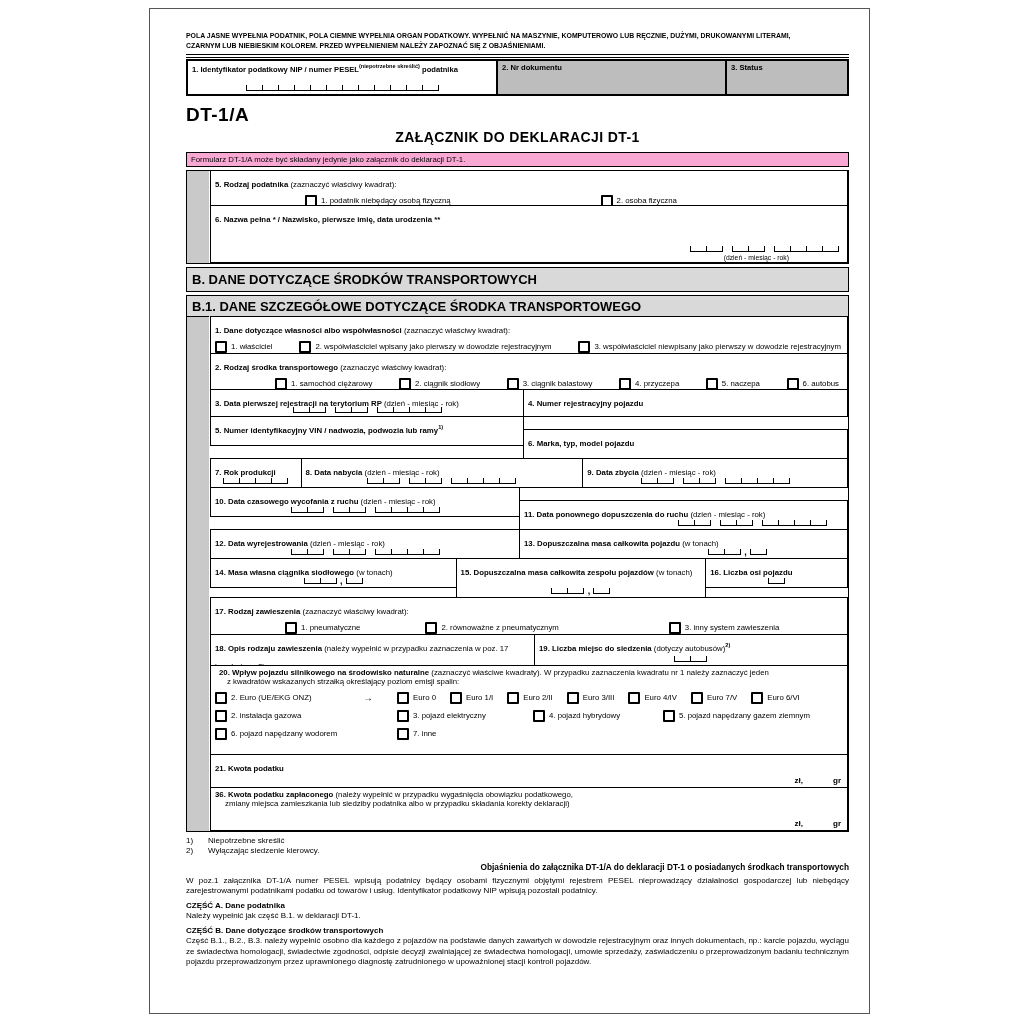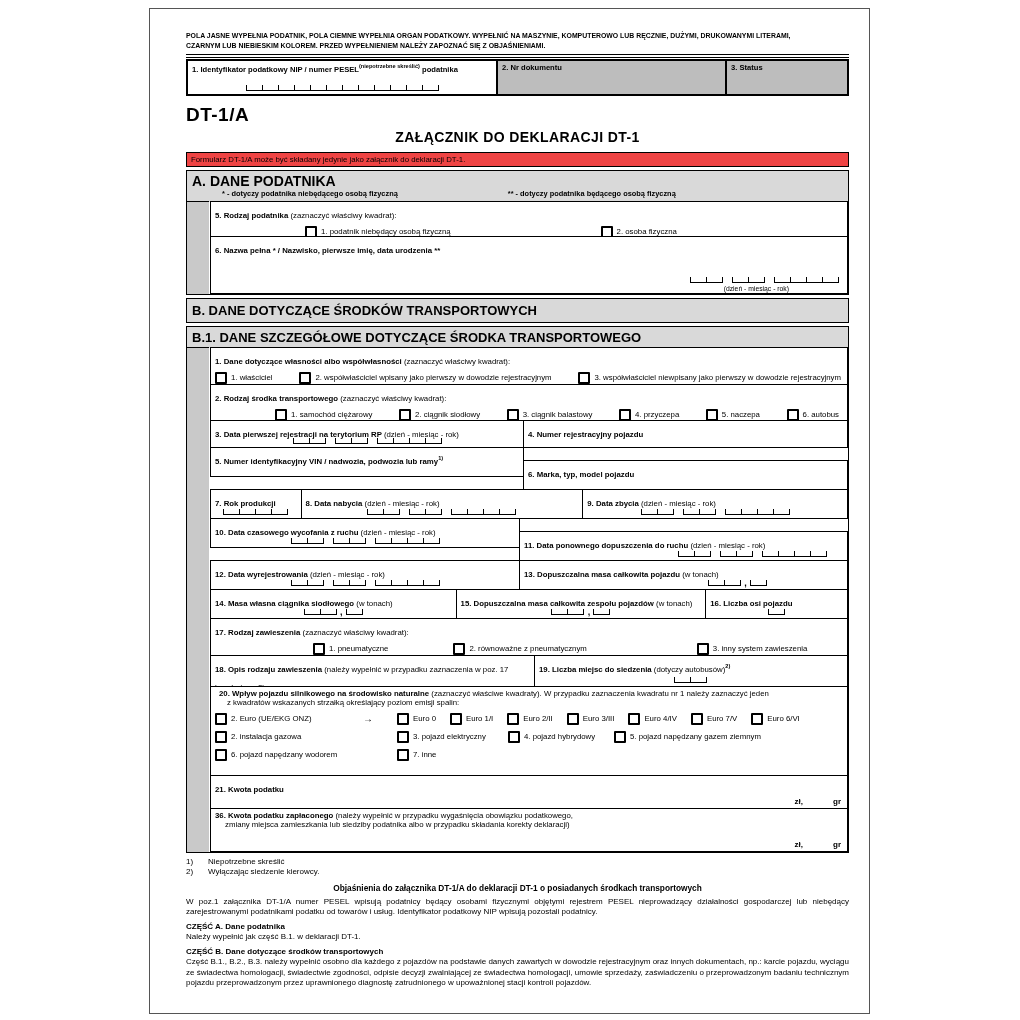--- a/index.html
+++ b/index.html
@@ -16,21 +16,21 @@
   .hdr-f2{flex:1;background:#bdbdbd;border-right:2px solid #000;}
   .hdr-f3{flex:0 0 112px;background:#bdbdbd;}
   .sup{font-size:5.6px;vertical-align:super;font-weight:bold;}
 
   .formcode{margin-top:8px;font-size:19px;font-weight:bold;letter-spacing:.5px;}
   .doc-title{margin-top:3px;text-align:center;font-size:14px;font-weight:bold;letter-spacing:.4px;}
 
   .f4-wrap{display:flex;justify-content:flex-end;margin-top:8px;}
   .f4box{width:116px;height:36px;border:2px solid #000;padding:2px 4px;position:relative;font-size:7.6px;font-weight:bold;}
 
-  .formbar{margin-top:7px;border:1px solid #000;background:#ef4444;font-size:7.8px;padding:2px 4px;}
+  .formbar{margin-top:7px;border:1px solid #000;background:#f9a8d4;font-size:7.8px;padding:2px 4px;}
 
   .secbox{margin-top:3px;border:1px solid #000;}
   .sec-head{background:#d9d9d9;padding:2px 5px 3px;}
   .sec-head .big{font-size:14px;font-weight:bold;}
   .legend-line{display:flex;font-size:7.4px;font-weight:bold;margin:0 0 1px 30px;gap:110px;}
   .fields{position:relative;padding-left:23px;}
   .fields::before{content:"";position:absolute;left:0;top:0;bottom:0;width:22px;background:#c9c9c9;border-top:1px solid #000;}
   .fbox{border:1px solid #000;margin-top:-1px;background:#fff;position:relative;padding:2px 4px;}
   .lab{font-size:7.8px;font-weight:bold;}
   .hint{font-weight:normal;}
@@ -58,21 +58,21 @@
   .eu-c1{width:148px;display:flex;align-items:center;gap:4px;}
   .eu-arrow{width:34px;font-size:10px;font-weight:bold;}
   .eu-opt{display:flex;align-items:center;gap:4px;margin-right:14px;}
   .g-c{display:flex;align-items:center;gap:4px;}
 
   .fnotes{margin-top:4px;font-size:8px;line-height:1.25;}
   .fnote{display:flex;}
   .fnote .n{width:22px;}
 
   .expl{margin-top:2px;font-size:8px;line-height:1.32;}
-  .expl-title{text-align:center;font-weight:bold;font-size:8.3px;margin-top:6px;}
+  .expl-title{text-align:right;font-weight:bold;font-size:8.3px;margin-top:6px;}
   .expl p{margin:3px 0;text-align:justify;}
   .expl .h{font-weight:bold;margin:4px 0 0;}
 </style>
 </head>
 <body>
 
 <div class="page">
   <div class="content">
 
     <div class="disclaimer">
@@ -109,27 +109,20 @@
       </div>
     </div>
 
     <div class="formcode">DT-1/A</div>
     <div class="doc-title">ZAŁĄCZNIK DO DEKLARACJI DT-1</div>
 
 
     <div class="formbar">Formularz DT-1/A może być składany jedynie jako załącznik do deklaracji DT-1.</div>
 
     <div class="secbox">
-      <div class="sec-head">
-        <div class="big">A. DANE PODATNIKA</div>
-        <div class="legend-line">
-          <span>* - dotyczy podatnika niebędącego osobą fizyczną</span>
-          <span>** - dotyczy podatnika będącego osobą fizyczną</span>
-        </div>
-      </div>
       <div class="fields">
         <div class="fbox" style="height:30px;">
           <span class="lab"><span>5. Rodzaj podatnika</span> <span class="hint">(zaznaczyć właściwy kwadrat):</span></span>
           <div class="opts">
             <span class="opt" style="margin-left:90px;">
                 <span class="cb"></span>
                 <span>1. podatnik niebędący osobą fizyczną</span>
               </span>
             <span class="opt" style="margin-left:150px;">
                 <span class="cb"></span>
@@ -401,21 +394,21 @@
                 <span class="tg">
                   <span class="tc"></span>
                   <span class="tc"></span>
                 </span>
                 <span class="ts">,</span>
                 <span class="tg">
                   <span class="tc"></span>
                 </span>
               </div>
           </div>
-          <div class="fcell" style="width:251px;height:30px;">
+          <div class="fcell" style="width:251px;height:40px;">
             <span class="lab"><span>15. Dopuszczalna masa całkowita zespołu pojazdów</span> <span class="hint">(w tonach)</span></span>
             <div class="ticks abs">
                 <span class="tg">
                   <span class="tc"></span>
                   <span class="tc"></span>
                 </span>
                 <span class="ts">,</span>
                 <span class="tg">
                   <span class="tc"></span>
                 </span>
@@ -427,21 +420,21 @@
                 <span class="tg">
                   <span class="tc"></span>
                 </span>
               </div>
           </div>
         </div>
 
         <div class="fbox" style="height:32px;">
           <span class="lab"><span>17. Rodzaj zawieszenia</span> <span class="hint">(zaznaczyć właściwy kwadrat):</span></span>
           <div class="opts">
-            <span class="opt" style="margin-left:98px;">
+            <span class="opt" style="margin-left:70px;">
                 <span class="cb"></span>
                 <span>1. pneumatyczne</span>
               </span>
             <span class="opt" style="margin-left:65px;">
                 <span class="cb"></span>
                 <span>2. równoważne z pneumatycznym</span>
               </span>
             <span class="opt" style="margin-left:110px;">
                 <span class="cb"></span>
                 <span>3. inny system zawieszenia</span>
@@ -500,25 +493,25 @@
             <span class="eu-opt">
                 <span class="cb"></span>
                 <span>Euro 6/VI</span>
               </span>
           </div>
           <div class="eu-row">
             <span class="g-c" style="width:182px;">
                 <span class="cb"></span>
                 <span>2. instalacja gazowa</span>
               </span>
-            <span class="g-c" style="width:111px;">
+            <span class="g-c" style="width:136px;">
                 <span class="cb"></span>
                 <span>3. pojazd elektryczny</span>
               </span>
-            <span class="g-c" style="width:106px;">
+            <span class="g-c" style="width:130px;">
                 <span class="cb"></span>
                 <span>4. pojazd hybrydowy</span>
               </span>
             <span class="g-c">
                 <span class="cb"></span>
                 <span>5. pojazd napędzany gazem ziemnym</span>
               </span>
           </div>
           <div class="eu-row">
             <span class="g-c" style="width:182px;">

